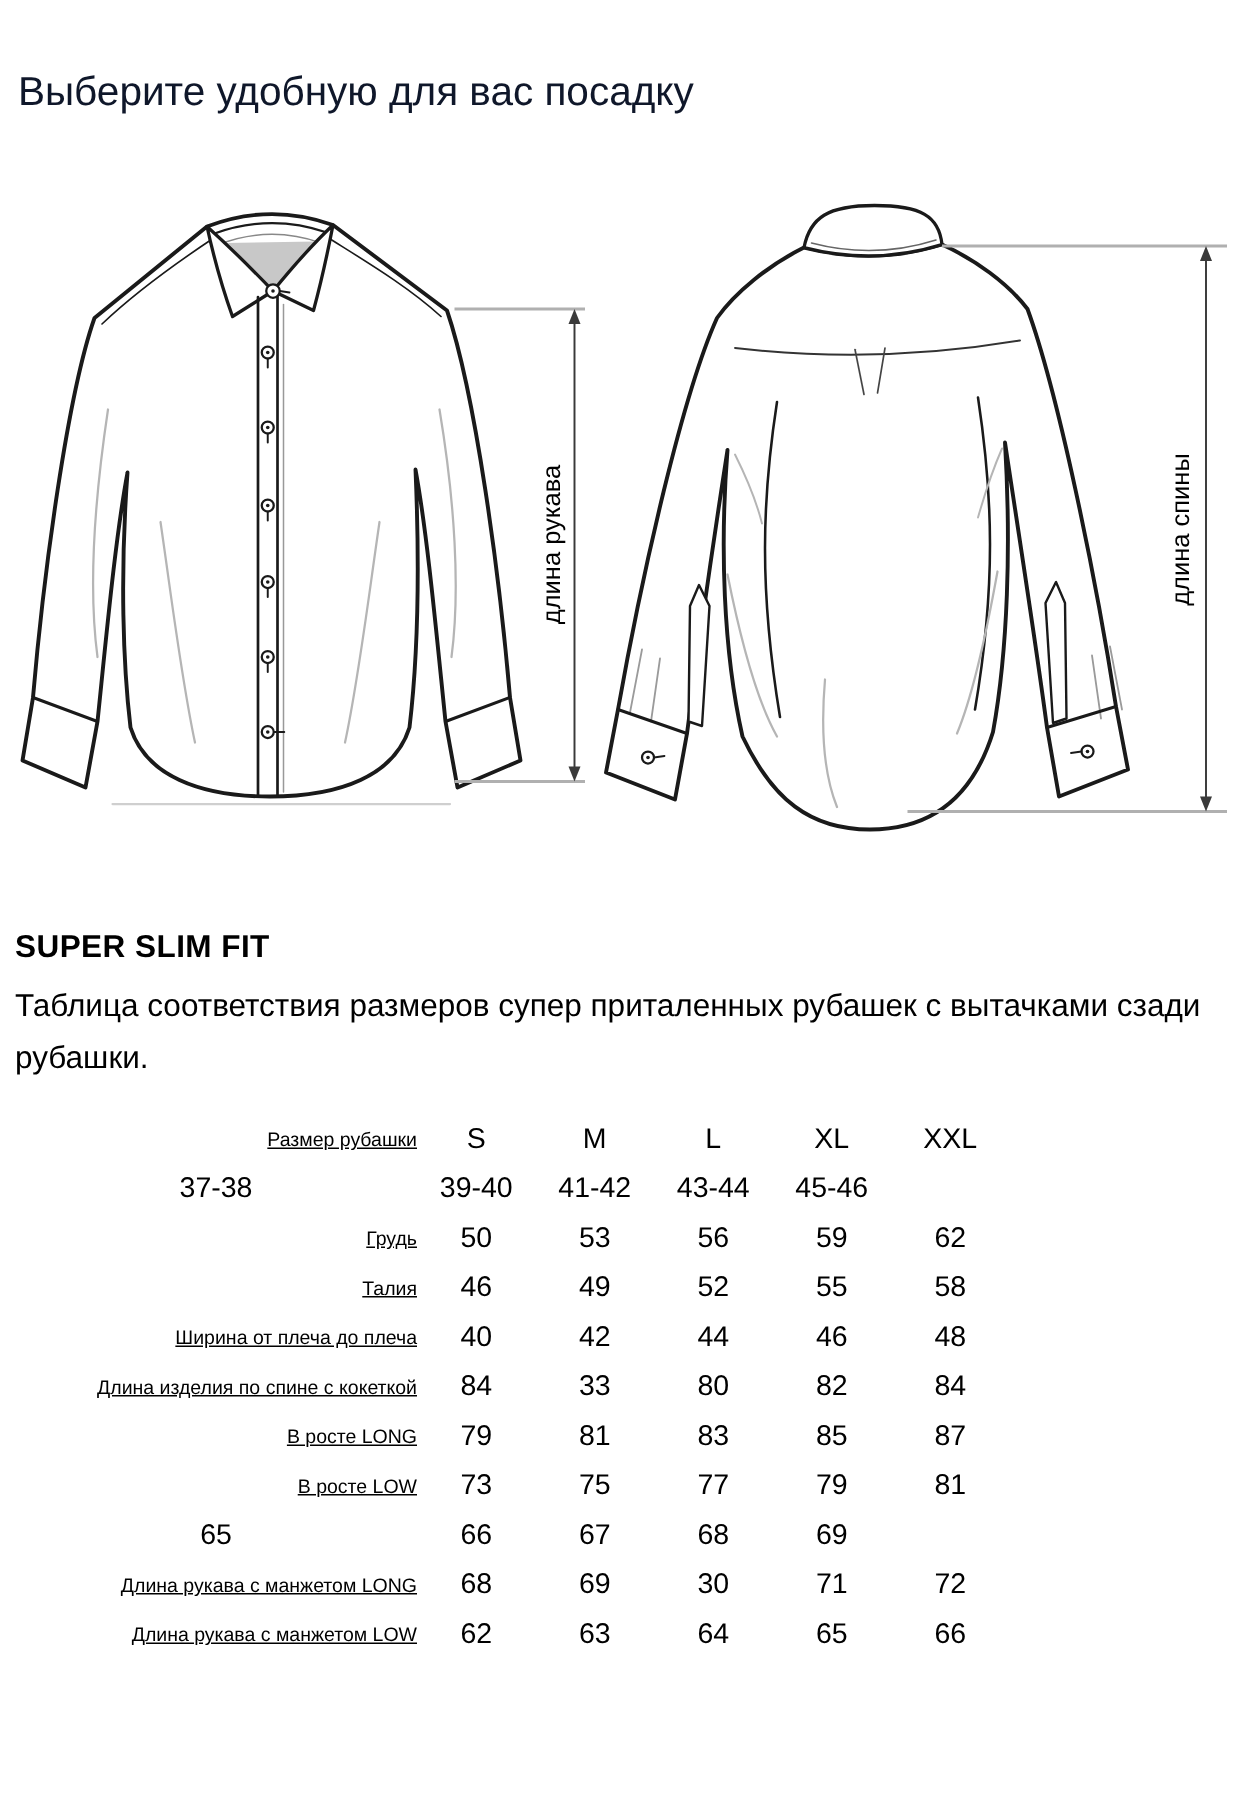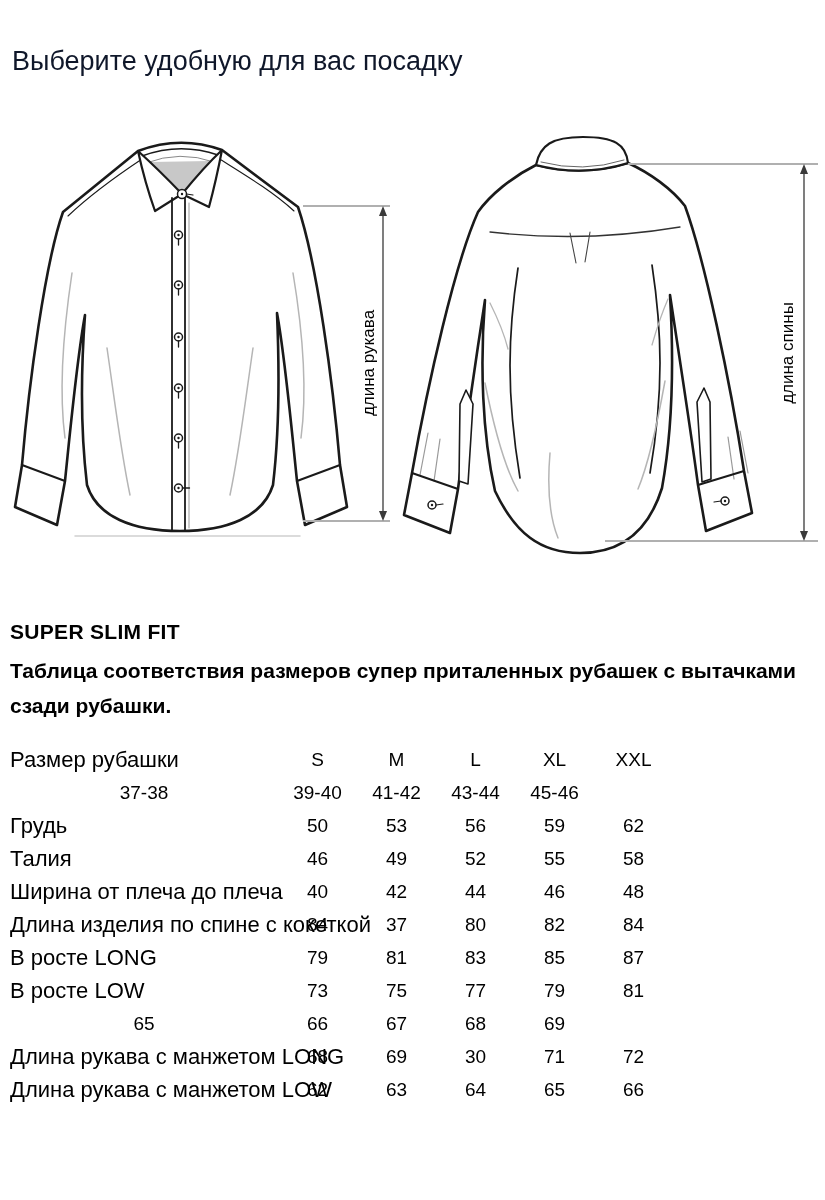--- a/index.html
+++ b/index.html
@@ -18,32 +18,32 @@
     text-align:left;
     font-size:27px; font-weight:400; color:#0f172a;
   }
   .diagram-svg { position:absolute; top:115px; left:0; }
   .fit-heading {
     position:absolute; top:620px; left:10px;
     font-size:21px; font-weight:700; letter-spacing:0.3px;text-align:center;
   }
   .fit-desc {
     position:absolute; top:653px; left:10px; width:800px;
-    font-size:21px; line-height:35px; font-weight:700;
+    font-size:21px; line-height:35px; font-weight:400;
   }
   .size-table {
     position:absolute; top:743px; left:10px;
   }
   .trow {
     display:grid;
     grid-template-columns:268px repeat(5,79px);
     height:33px;
     align-items:center;
   }
-  .tlabel { font-size:22px; text-align:left; white-space:nowrap; }
+  .tlabel { font-size:13px; text-align:right; white-space:nowrap;text-decoration:underline; }
   .tcell  { font-size:19px; text-align:center; }
   svg text { font-family:"Liberation Sans", sans-serif; }
 </style>
 </head>
 <body>
 
 <div class="page">
 
   <h1 class="title">Выберите удобную для вас посадку</h1>
 
@@ -224,21 +224,21 @@
         <div class="tlabel">Ширина от плеча до плеча</div>
         <div class="tcell">40</div>
         <div class="tcell">42</div>
         <div class="tcell">44</div>
         <div class="tcell">46</div>
         <div class="tcell">48</div>
       </div>
       <div class="trow">
         <div class="tlabel">Длина изделия по спине с кокеткой</div>
         <div class="tcell">84</div>
-        <div class="tcell">37</div>
+        <div class="tcell">33</div>
         <div class="tcell">80</div>
         <div class="tcell">82</div>
         <div class="tcell">84</div>
       </div>
       <div class="trow">
         <div class="tlabel">В росте LONG</div>
         <div class="tcell">79</div>
         <div class="tcell">81</div>
         <div class="tcell">83</div>
         <div class="tcell">85</div>

